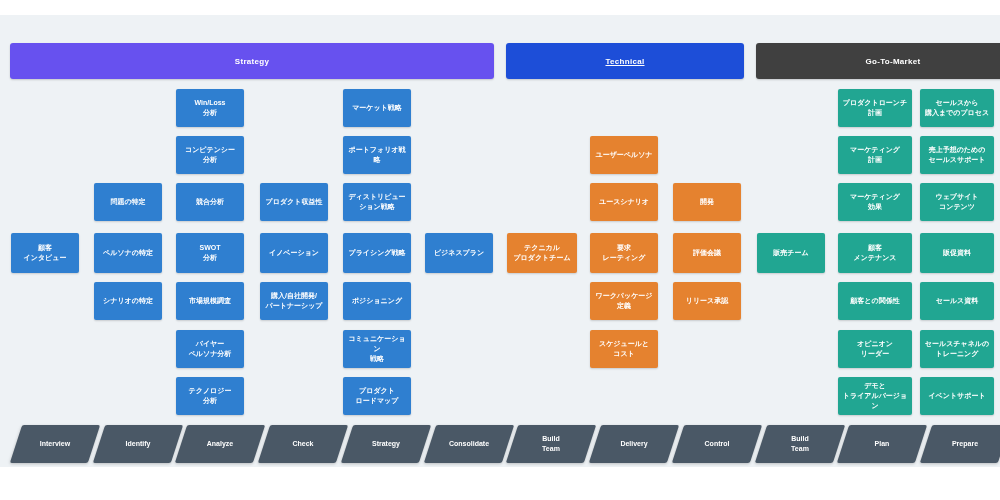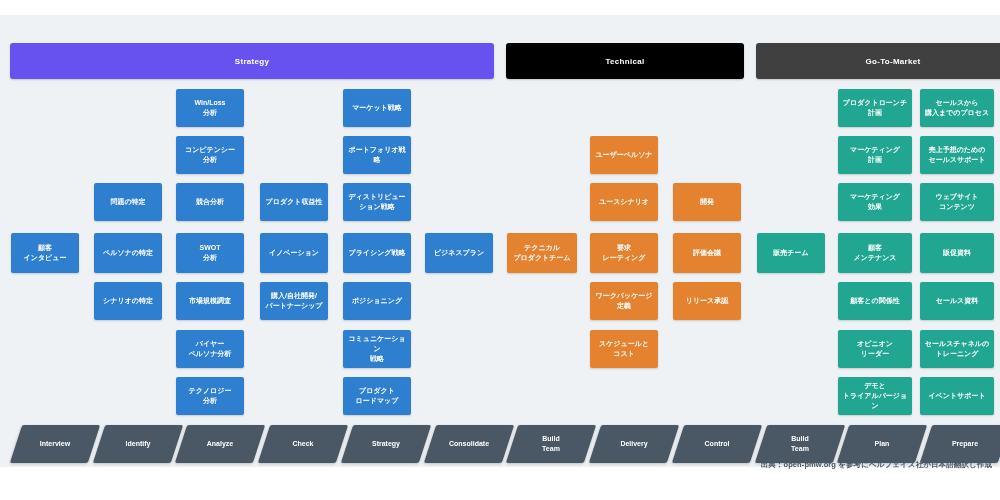--- a/index.html
+++ b/index.html
@@ -94,21 +94,21 @@
 </head>
 <body>
 
 <div id="canvas">
 
   <div id="board">
     <div id="bands-layer">
         <div class="band" style="left: 10px; top: 28px; width: 484px; background: rgb(103, 81, 239);">
           <span>Strategy</span>
         </div>
-        <div class="band" style="left: 506px; top: 28px; width: 238px; background: #000000;">
+        <div class="band" style="left: 506px; top: 28px; width: 238px; background: #1d4ed8; text-decoration: underline;">
           <span>Technical</span>
         </div>
         <div class="band" style="left: 756px; top: 28px; width: 258px; background: #404040; padding-left: 8px;">
           <span>Go-To-Market</span>
         </div>
       </div>
     <div id="nodes-layer">
         <div class="node" style="left: 176px; top: 74px; width: 68px; height: 38px; background: rgb(47, 127, 208);">Win/Loss
 分析</div>
         <div class="node" style="left: 343px; top: 74px; width: 68px; height: 38px; background: rgb(47, 127, 208);">マーケット戦略</div>
@@ -203,15 +203,14 @@
         <div class="phase" style="left: 761px; top: 410px; width: 78px; background: rgb(74, 88, 102);"></div>
         <div class="phase-label" style="left: 761px; top: 410px; width: 78px;">Build
 Team</div>
         <div class="phase" style="left: 843px; top: 410px; width: 78px; background: rgb(74, 88, 102);"></div>
         <div class="phase-label" style="left: 843px; top: 410px; width: 78px;">Plan</div>
         <div class="phase" style="left: 926px; top: 410px; width: 78px; background: rgb(74, 88, 102);"></div>
         <div class="phase-label" style="left: 926px; top: 410px; width: 78px;">Prepare</div>
       </div>
   </div>
 
-  <div id="footnote">出典：open-pmw.org を参考にベルフェイス社が日本語翻訳し作成</div>
 
 </div>
 
 </body></html>

